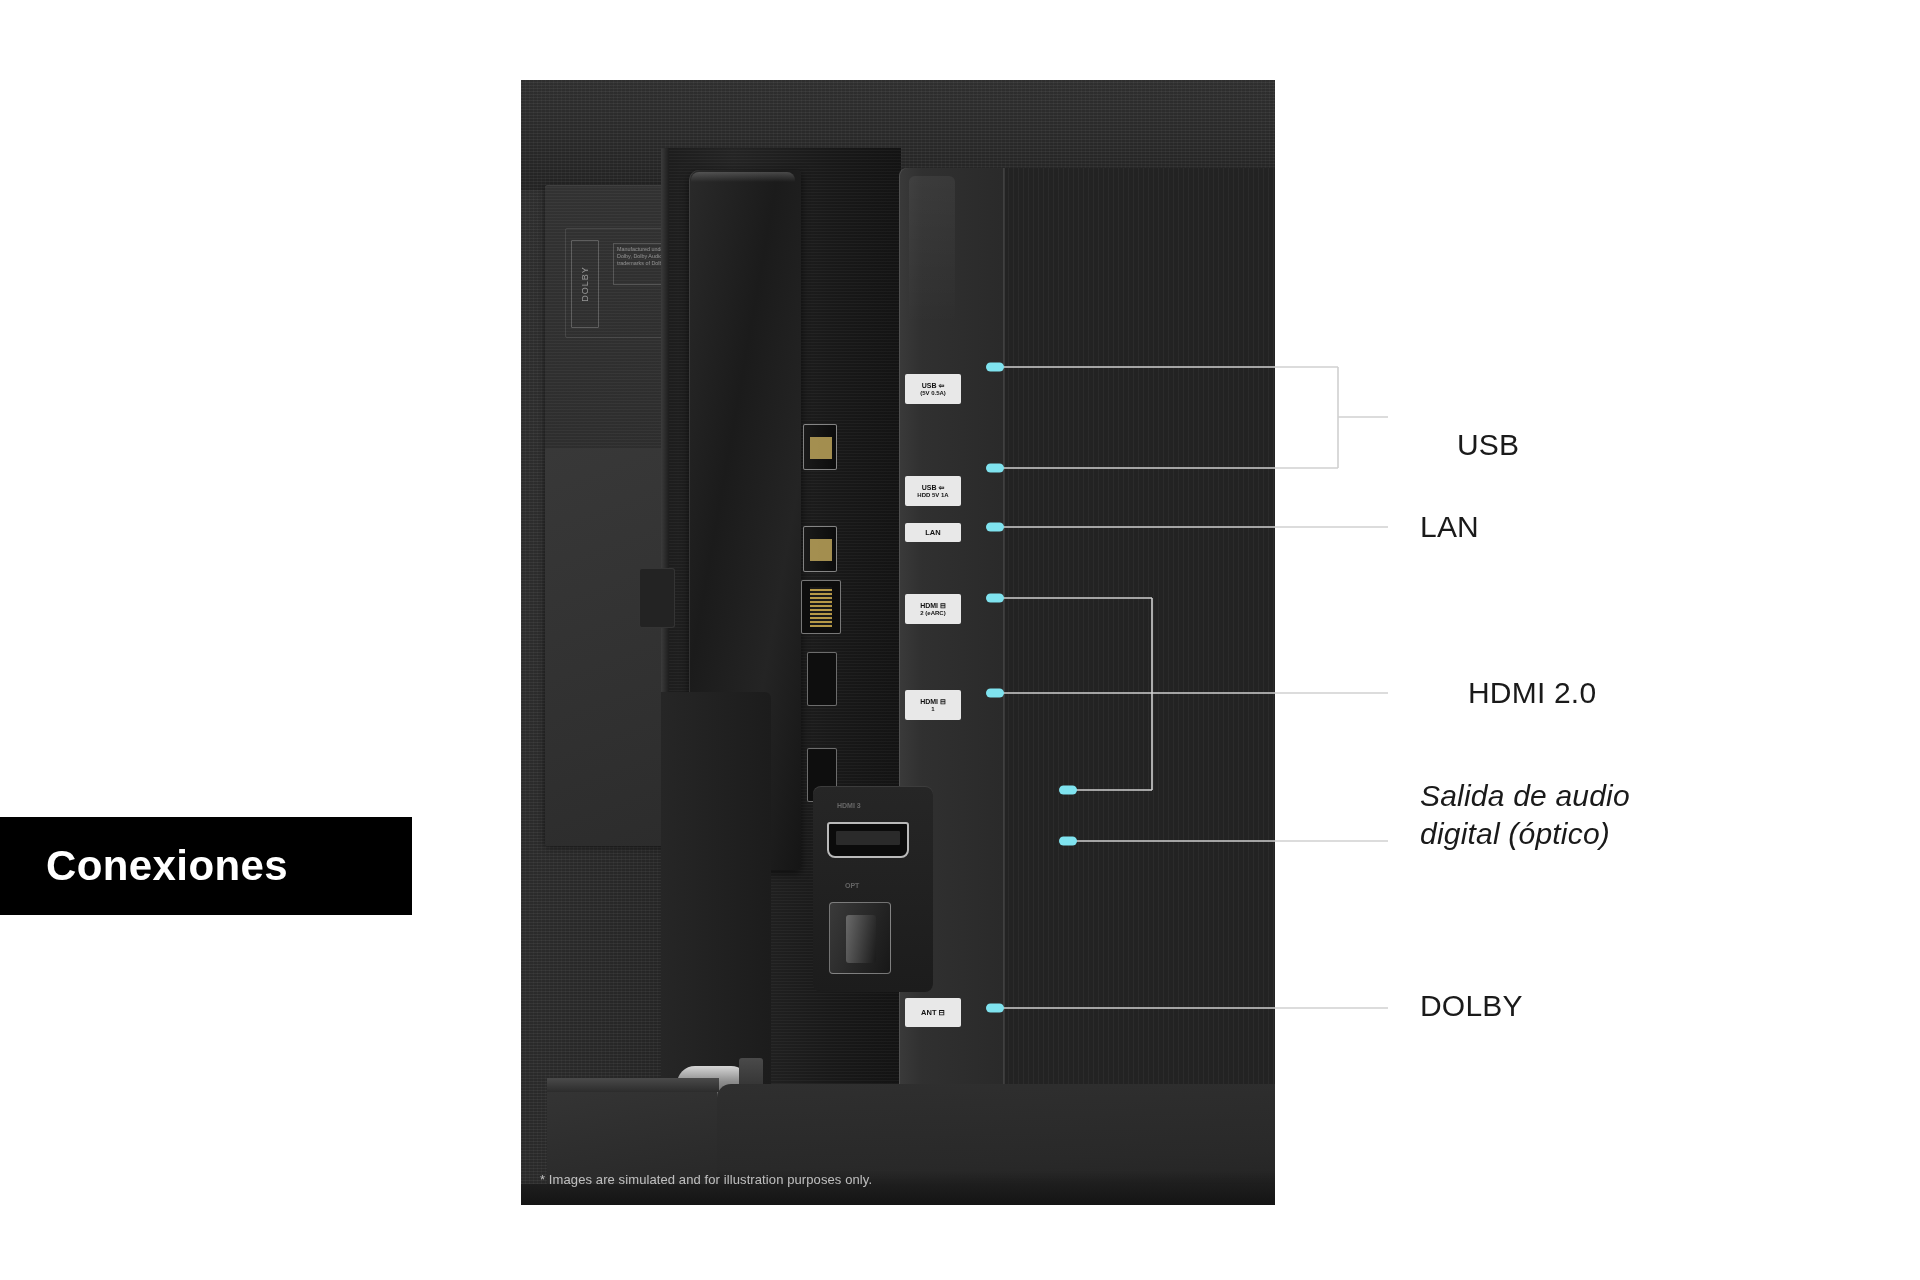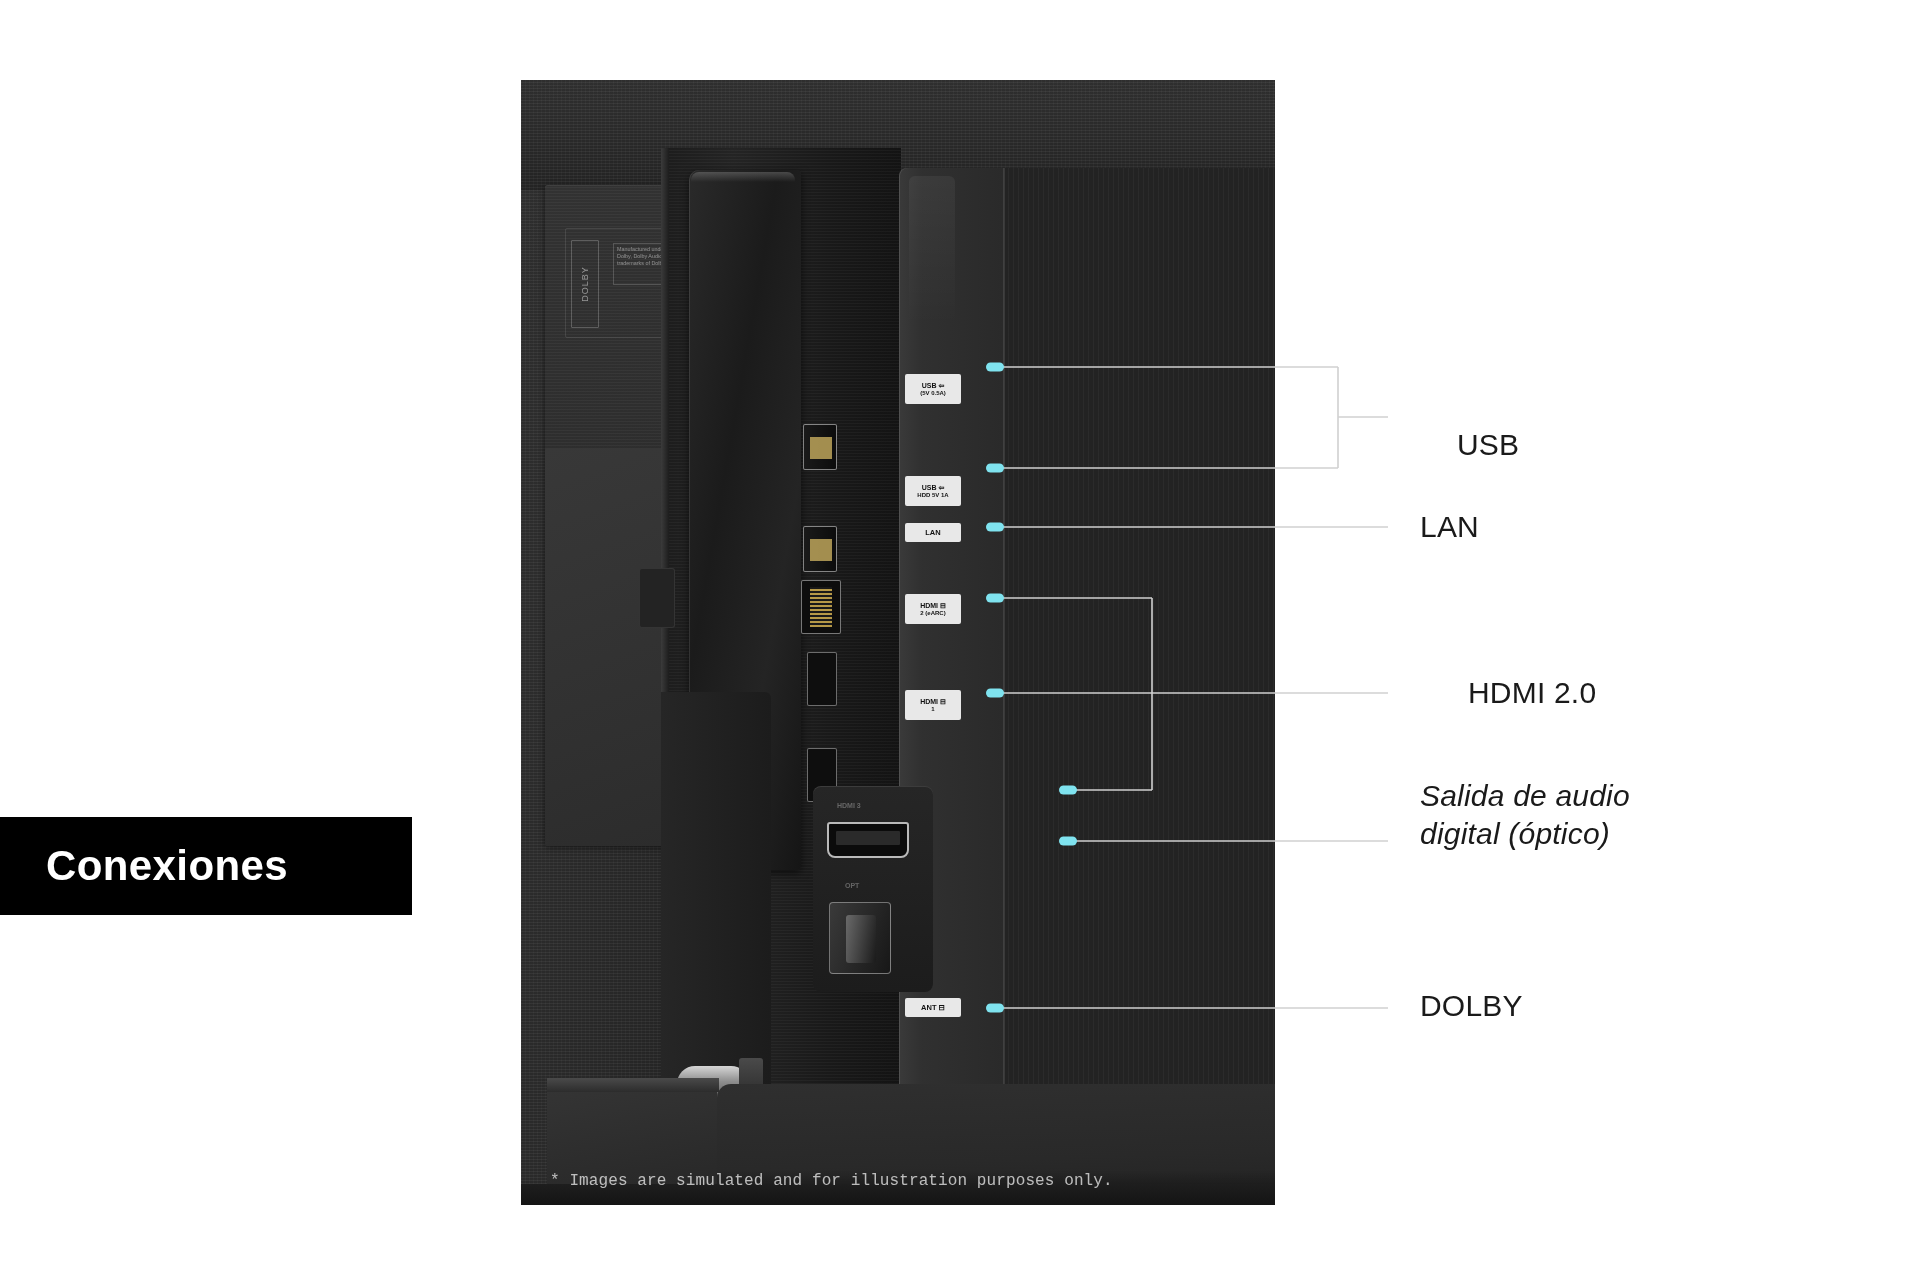--- a/index.html
+++ b/index.html
@@ -237,27 +237,26 @@
   #bottom-bevel {
     position: absolute;
     left: 0px; top: 1104px;
     width: 754px; height: 21px;
     background: linear-gradient(180deg, #1e1e1e, #141414);
   }
 
   
   #footnote {
     position: absolute;
-    left: 29px;
+    left: 19px;
     top: 1092px;
     color: rgba(228,228,228,0.80);
-    font-size: 16px;
+    font-size: 13px;
     letter-spacing: 0.1px;
     white-space: nowrap;
-    font-family: Liberation Mono, monospace;
   }
 
   
   .port-label {
     position: absolute;
     background: #e8e8e8;
     color: #111111;
     border-radius: 2px;
     display: flex;
     flex-direction: column;
@@ -467,21 +466,21 @@
     <div class="port-label" style="left:384px; top:514px;  width:56px; height:30px;">
       <span class="l1">HDMI ⊟</span>
       <span class="l2">2 (eARC)</span>
     </div>
 
     <div class="port-label" style="left:384px; top:610px;  width:56px; height:30px;">
       <span class="l1">HDMI ⊟</span>
       <span class="l2">1</span>
     </div>
 
-    <div class="port-label one-line" style="left:384px; top:918px;  width:56px; height:19px;">
+    <div class="port-label one-line" style="left:384px; top:918px;  width:56px; height:29px;">
       <span class="l1">ANT ⊟</span>
     </div>
 
     <div id="down-bay"></div>
     <div class="engraved" style="left:316px; top:722px;">HDMI 3</div>
     <div id="hdmi-down"></div>
     <div class="engraved" style="left:324px; top:802px;">OPT</div>
     <div id="optical-down"></div>
 
     <div id="coax"></div>

